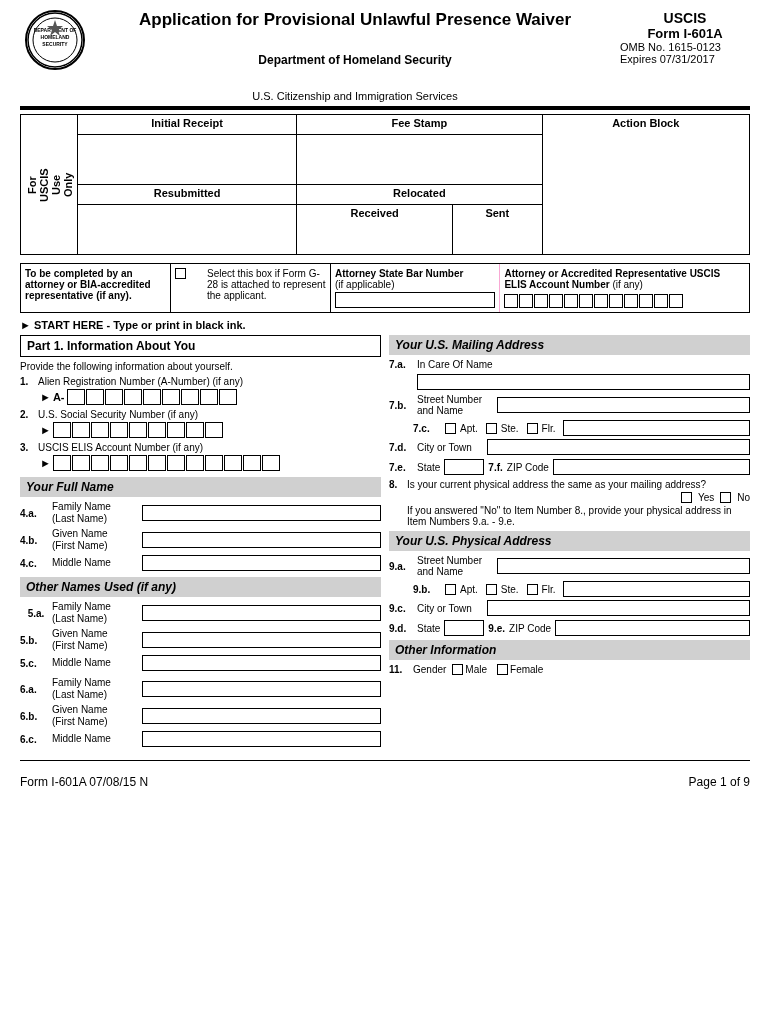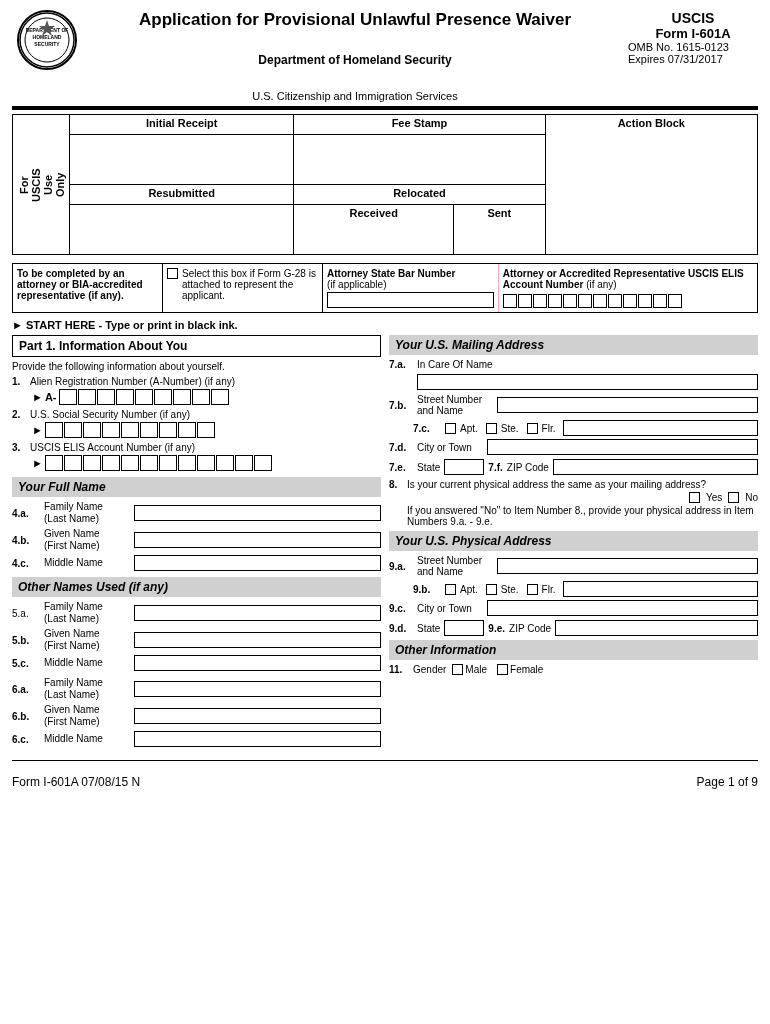--- a/index.html
+++ b/index.html
@@ -8,21 +8,21 @@
       font-size: 11px;
       background: #fff;
       color: #000;
       width: 770px;
       min-height: 1024px;
     }
     .page {
       width: 770px;
       min-height: 1024px;
       background: #fff;
-      padding: 10px 12px;
+      padding: 10px 20px;
       border-radius: 25px;
     }
     
     .header {
       display: flex;
       align-items: flex-start;
       justify-content: space-between;
       margin-bottom: 4px;
     }
     .header-logo {
@@ -358,21 +358,21 @@
       <td class="header-cell">Sent</td>
     </tr>
   </tbody>
     </table>
 
   <div class="attorney-section">
     <div class="attorney-left">
       <span>To be completed by an attorney or BIA-accredited representative (if any).</span>
     </div>
     <div class="attorney-checkbox-area">
-      <div style="display:flex;align-items:flex-start;gap:4px;">
+      <div style="display:flex;align-items:flex-start;gap:21px;">
         <div class="cb"></div>
         <span>Select this box if Form G-28 is attached to represent the applicant.</span>
       </div>
     </div>
     <div class="attorney-bar">
       <div>
         <strong>Attorney State Bar Number</strong><br>
         <span>(if applicable)</span>
       </div>
       <div class="input-full"></div>
@@ -506,21 +506,21 @@
         <div class="field-input" style="flex:1;"></div>
       </div>
 
       <div style="margin-top:6px;"></div>
 
       <div class="section-header">
         <em>Other Names Used (if any)</em>
       </div>
 
       <div class="sub-field-row">
-        <span style="font-weight:normal;width:32px;">5.a.</span>
+        <span style="font-weight:bold;width:32px;text-align:center;">5.a.</span>
         <span class="sub-label" style="white-space:pre-line;">Family Name
 (Last Name)</span>
         <div class="field-input" style="flex:1;"></div>
       </div>
 
       <div class="sub-field-row">
         <span style="font-weight:bold;width:32px;">5.b.</span>
         <span class="sub-label" style="white-space:pre-line;">Given Name
 (First Name)</span>
         <div class="field-input" style="flex:1;"></div>

